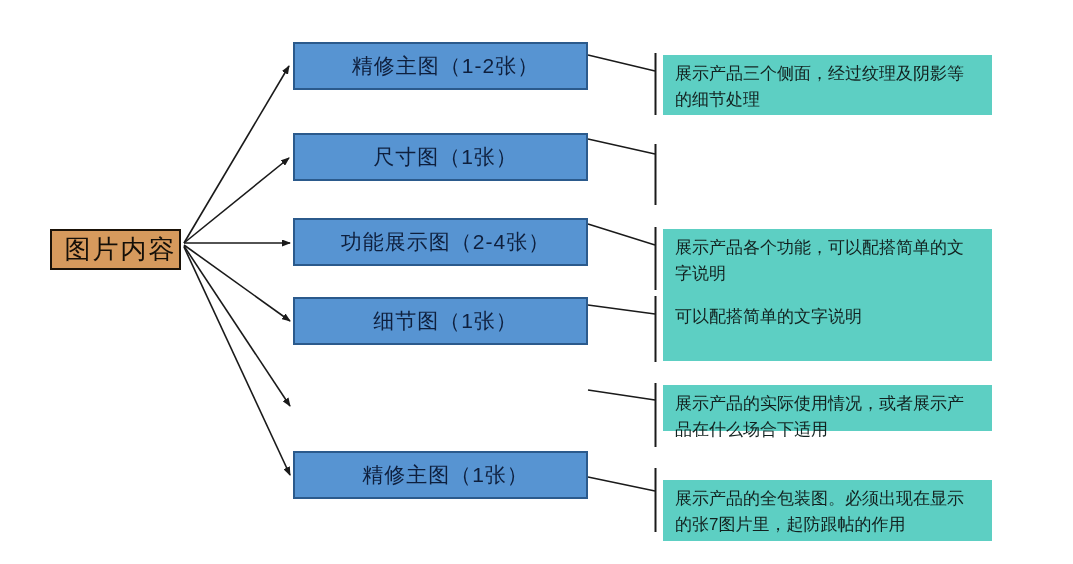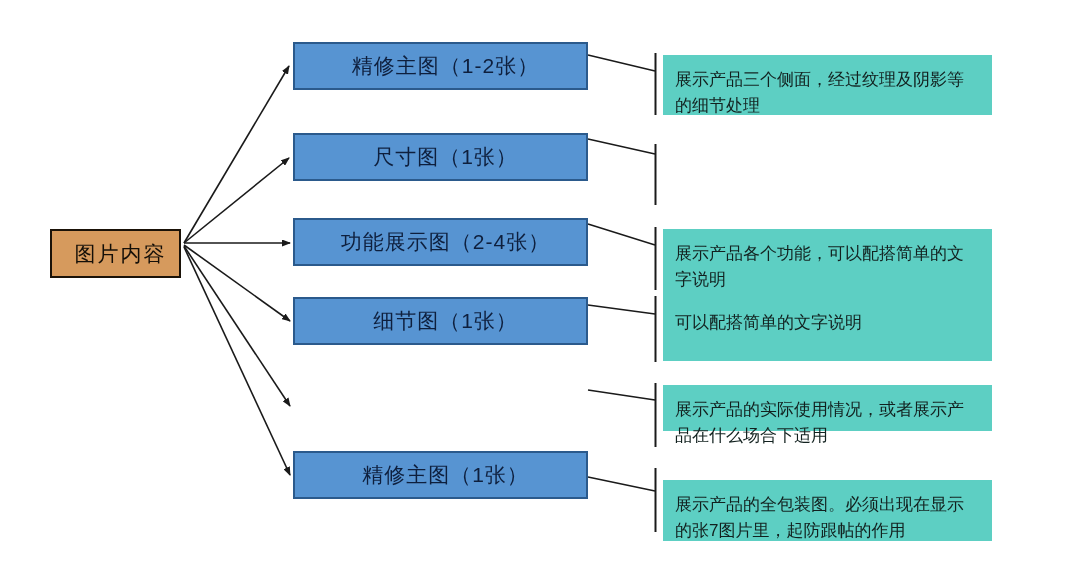--- a/index.html
+++ b/index.html
@@ -29,24 +29,24 @@
     display: flex;
     align-items: center;
     justify-content: center;
     text-align: center;
     padding-left: 10px;
   }
   .root-node {
     left: 50px;
     top: 229px;
     width: 131px;
-    height: 49px;
+    height: 41px;
     background: #d69a5d;
     border: 2px solid #1a1208;
-    font-size: 21px;
+    font-size: 26px;
     letter-spacing: 2px;
     color: #140f08;
   }
   .branch-node {
     left: 293px;
     width: 295px;
     height: 48px;
     background: #5794d2;
     border: 2px solid #2b5a8c;
     font-size: 21px;
@@ -55,21 +55,21 @@
   }
   .desc-box {
     position: absolute;
     box-sizing: border-box;
     left: 663px;
     width: 329px;
     background: #5dcfc3;
     color: #12211f;
     font-size: 17px;
     line-height: 1.5;
-    padding: 12px 12px 0 12px;
+    padding: 6px 12px 0 12px;
     text-align: left;
   }
 </style>
 </head>
 <body>
 
 <div class="canvas">
 
   <svg class="connectors" width="1073" height="564" viewBox="0 0 1073 564" xmlns="http://www.w3.org/2000/svg">
     <defs>

